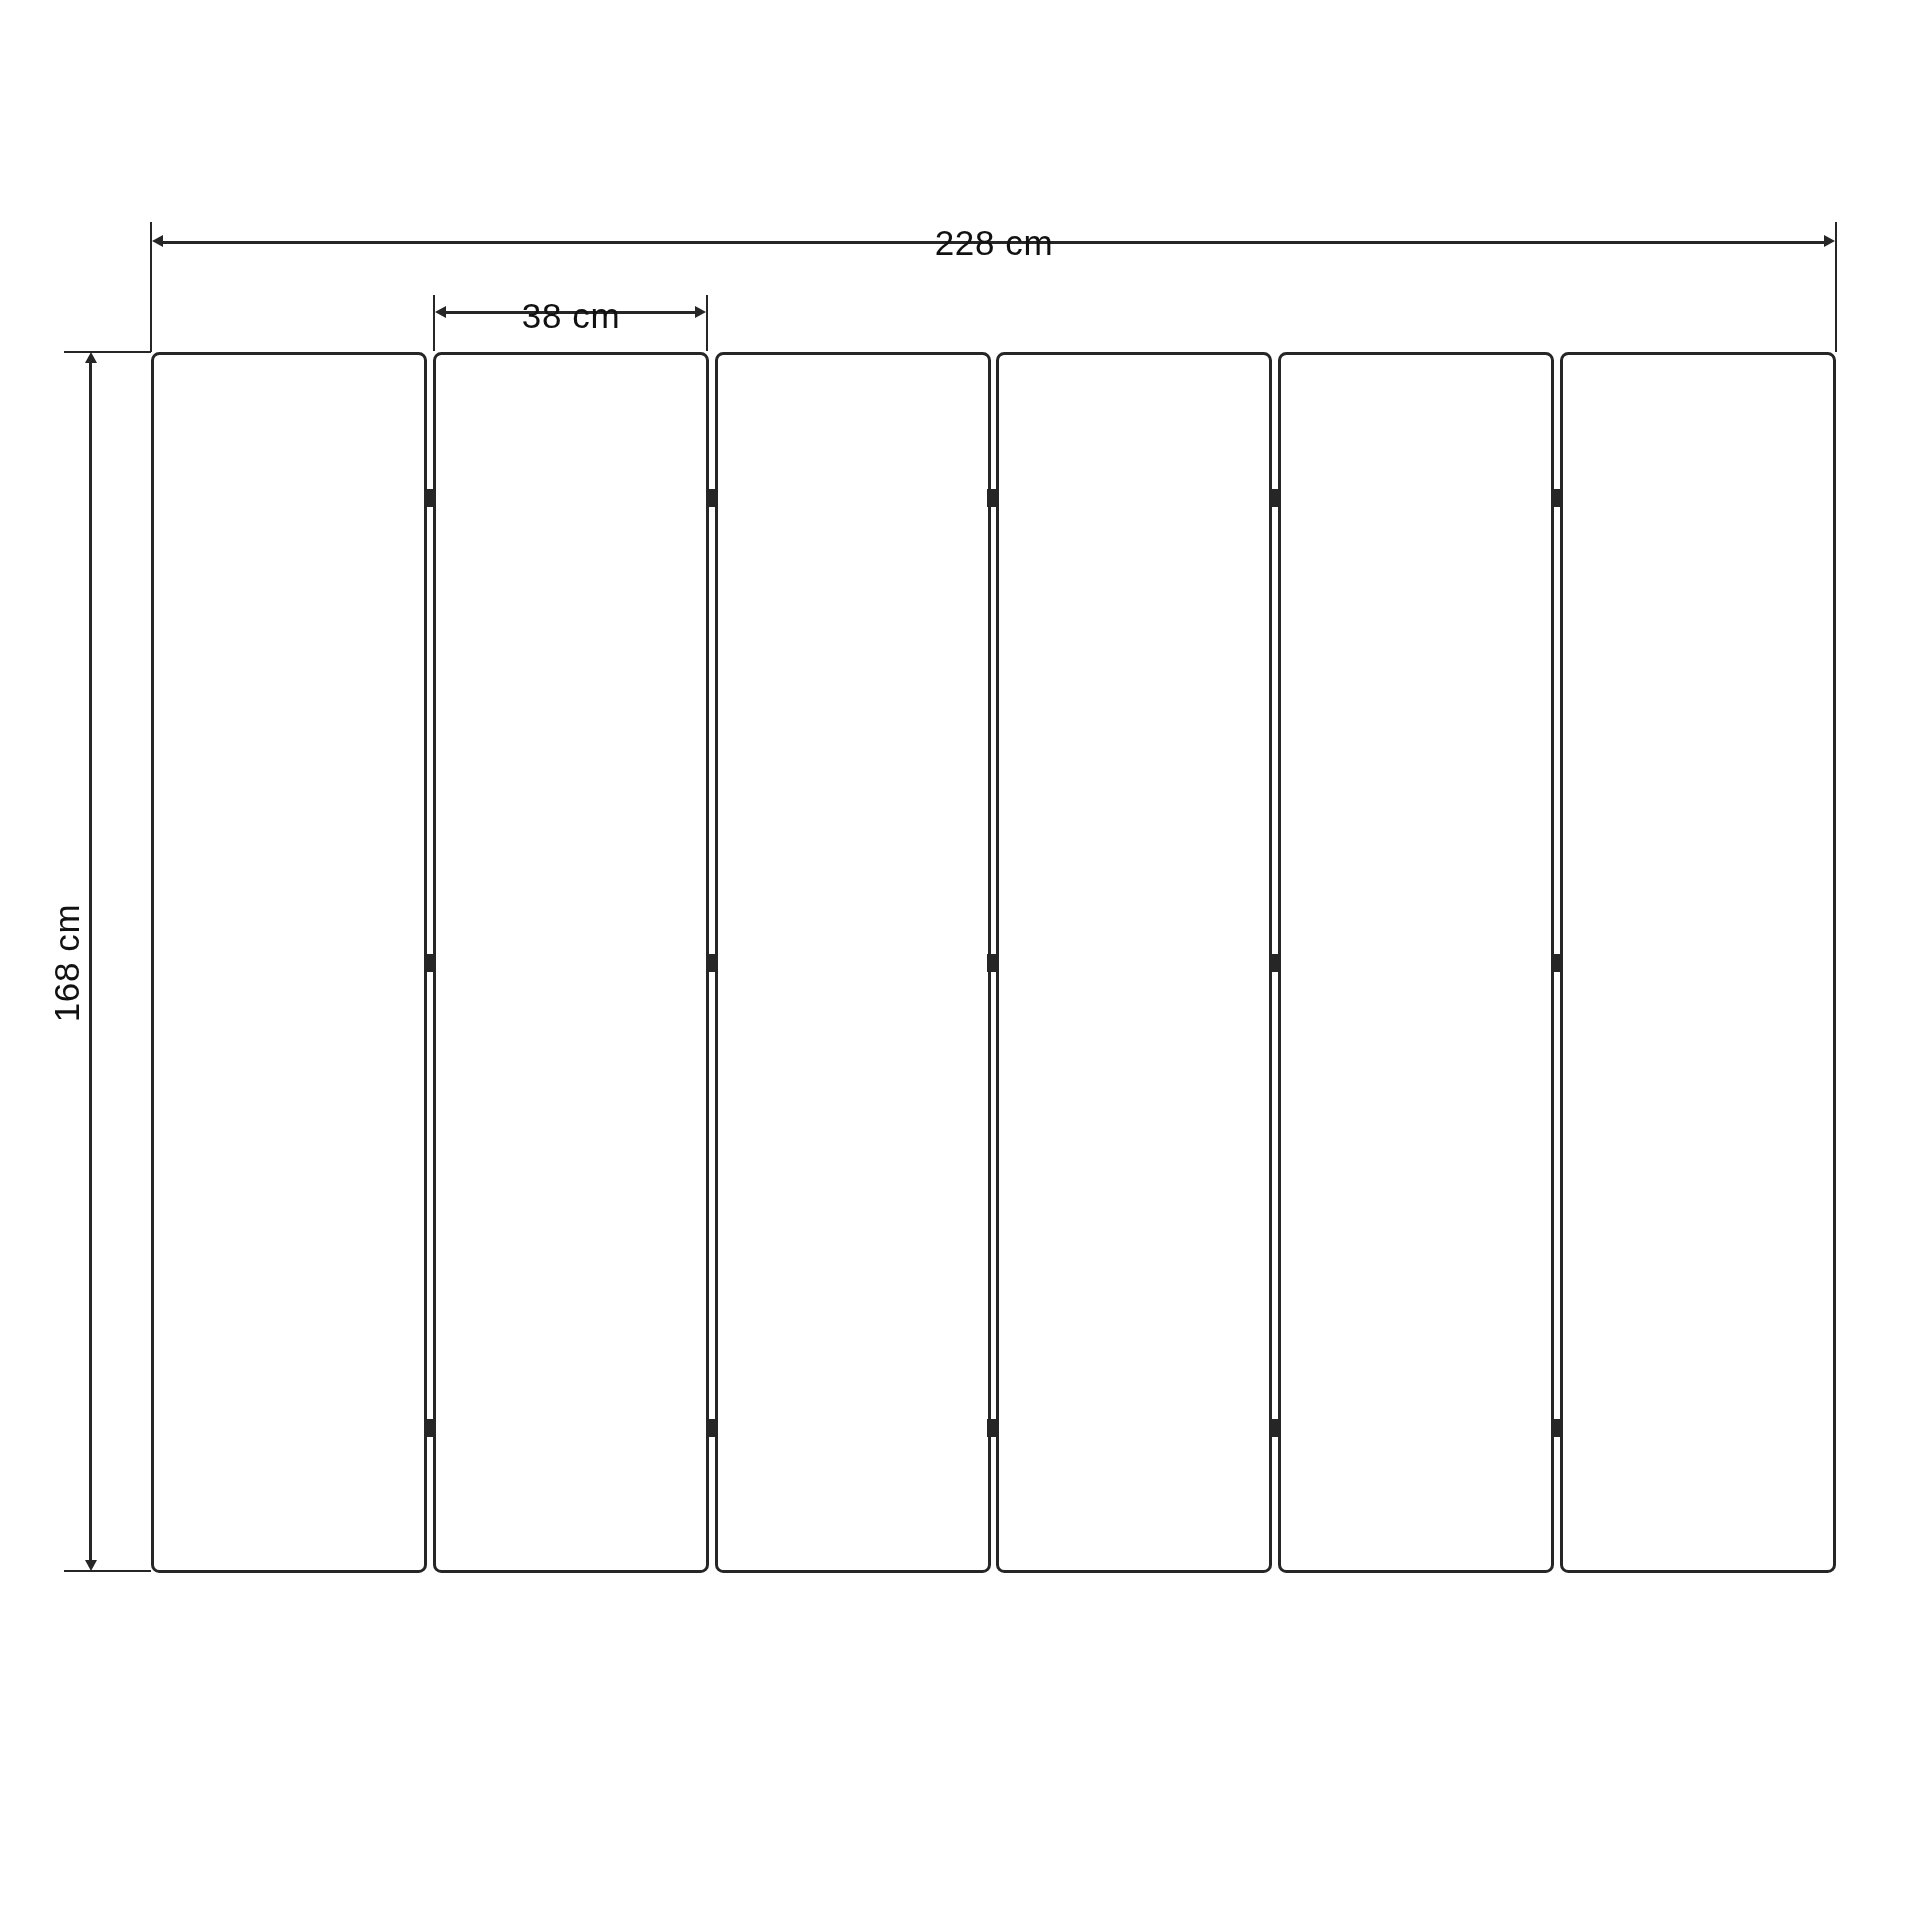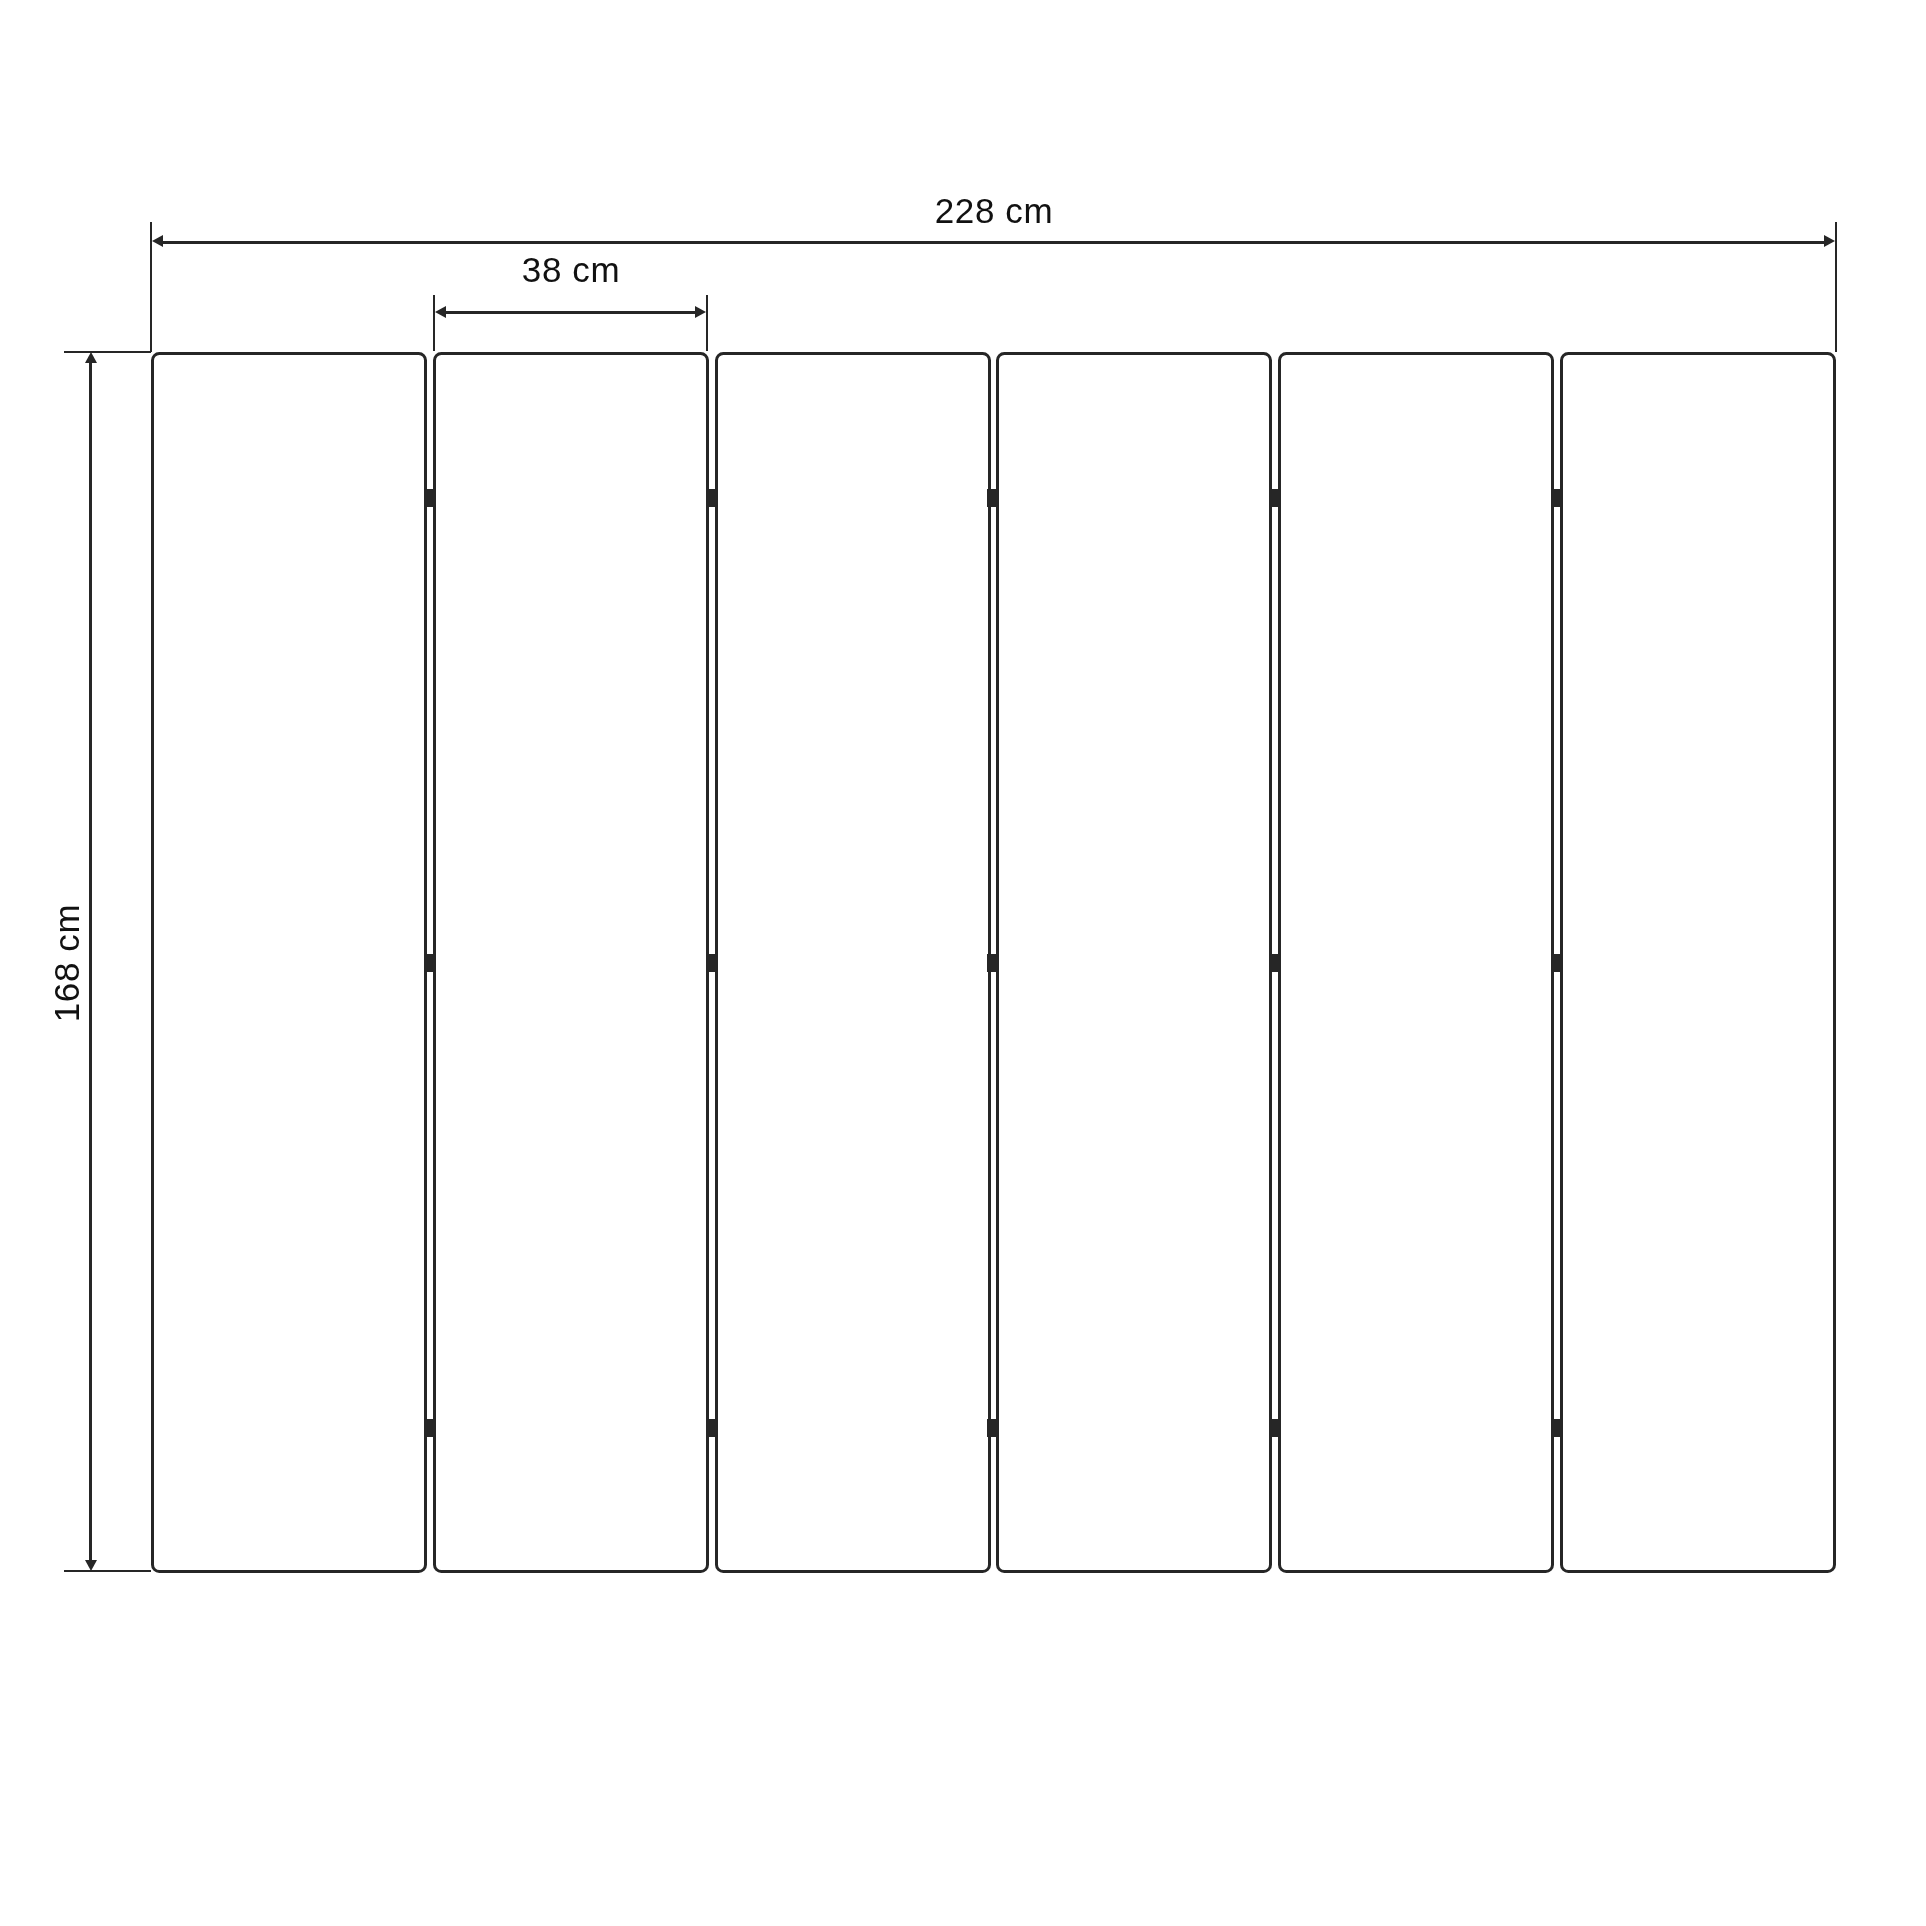--- a/index.html
+++ b/index.html
@@ -56,37 +56,37 @@
   .arrow.up    { border-left: 6.4px solid transparent; border-right: 6.4px solid transparent; border-bottom: 11.6px solid var(--stroke, #262626); }
   .arrow.down  { border-left: 6.4px solid transparent; border-right: 6.4px solid transparent; border-top: 11.6px solid var(--stroke, #262626); }
   .dim-label {
     position: absolute;
     font-size: 35px;
     line-height: 1;
     white-space: nowrap;
     color: #111111;
     letter-spacing: 0.6px;
   }
-  .dim-label.centered { transform: translateX(-50%); }
+  .dim-label.centered { transform: translateX(-50%); margin-top: 32px; }
   .dim-label.rotated  { transform: translate(-50%, -50%) rotate(-90deg); }
 
   
   #dim-total-ext-left  { left: 150px;  top: 222px; height: 130px; }
   #dim-total-ext-right { left: 1835px; top: 222px; height: 130px; }
   #dim-total-line      { left: 159px;  top: 241px; width: 1667px; }
   #dim-total-arrow-left  { left: 152px;  top: 235px; }
   #dim-total-arrow-right { left: 1824px; top: 235px; }
   #dim-total-label     { left: 994px; top: 193px; }
 
   #dim-panel-ext-left  { left: 433px;  top: 295px; height: 56px; }
   #dim-panel-ext-right { left: 706px; top: 295px; height: 56px; }
   #dim-panel-line      { left: 443px;  top: 311px; width: 256px; }
   #dim-panel-arrow-left  { left: 435px;  top: 306px; }
   #dim-panel-arrow-right { left: 695px; top: 306px; }
-  #dim-panel-label     { left: 571px;  top: 252px; }
+  #dim-panel-label     { left: 571px;  top: 266px; }
 
   #dim-height-ext-top    { left: 64px; top: 351px;  width: 87px; }
   #dim-height-ext-bottom { left: 64px; top: 1570px; width: 87px; }
   #dim-height-line       { left: 89px; top: 360px;  height: 1207px; }
   #dim-height-arrow-up   { left: 85px; top: 352px; }
   #dim-height-arrow-down { left: 85px; top: 1560px; }
   #dim-height-label      { left: 66px; top: 963px; }
 </style>
 </head>
 <body>

